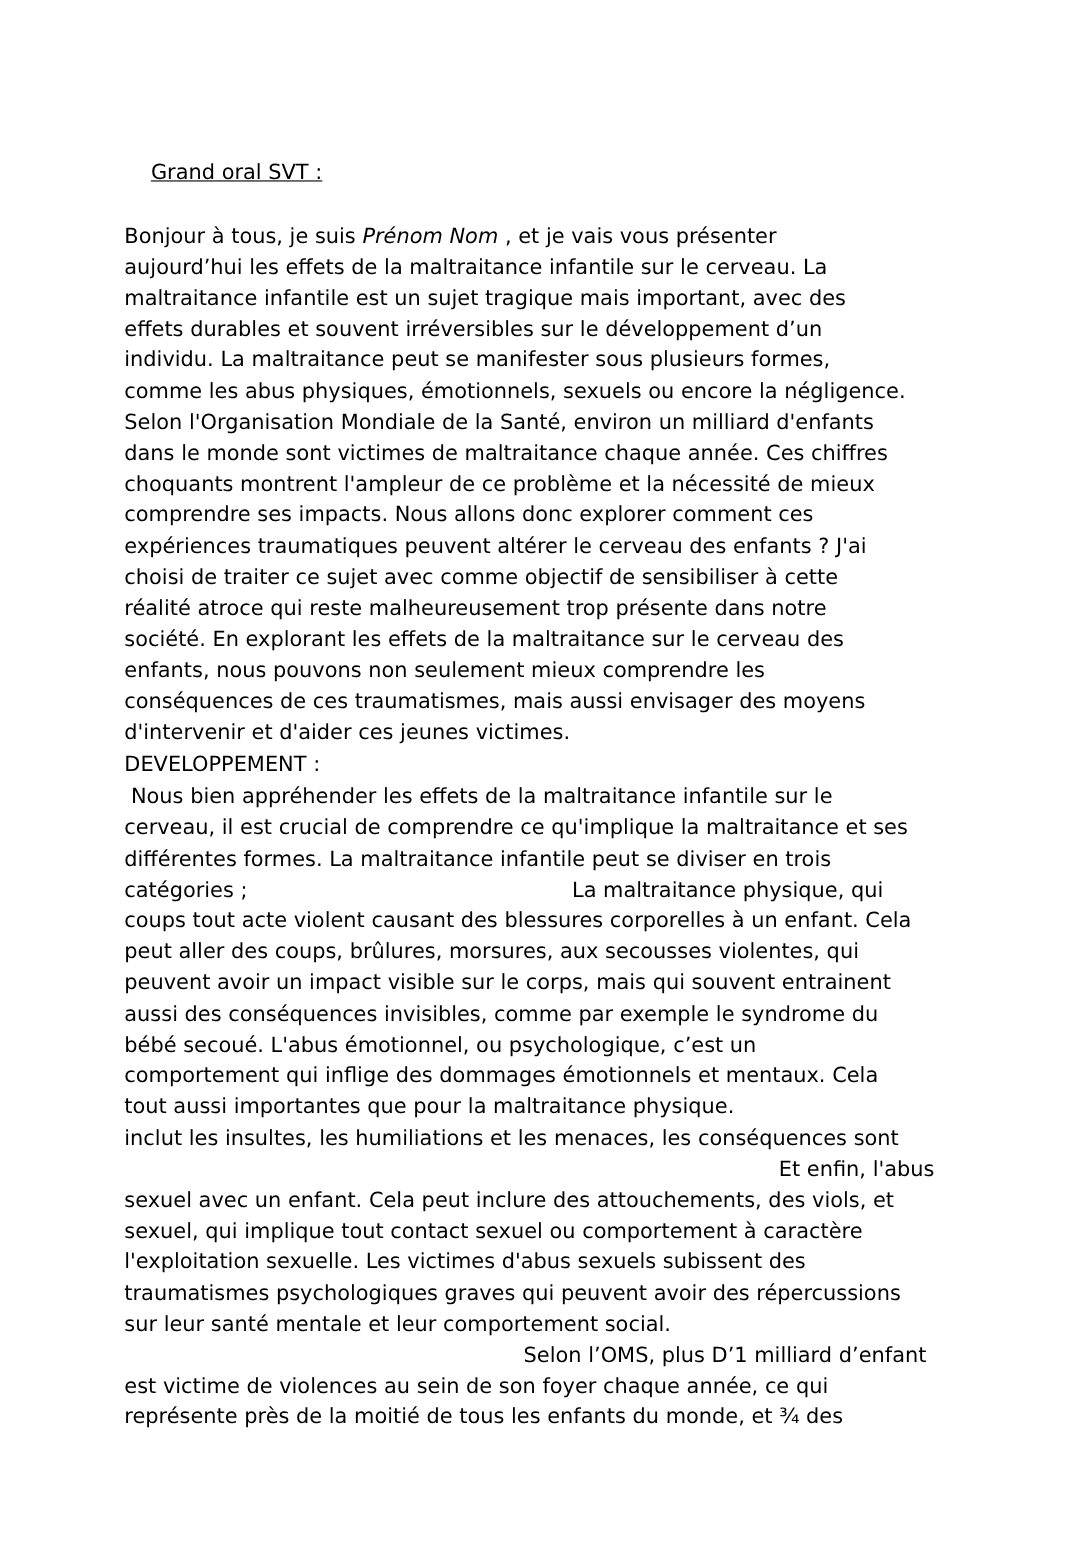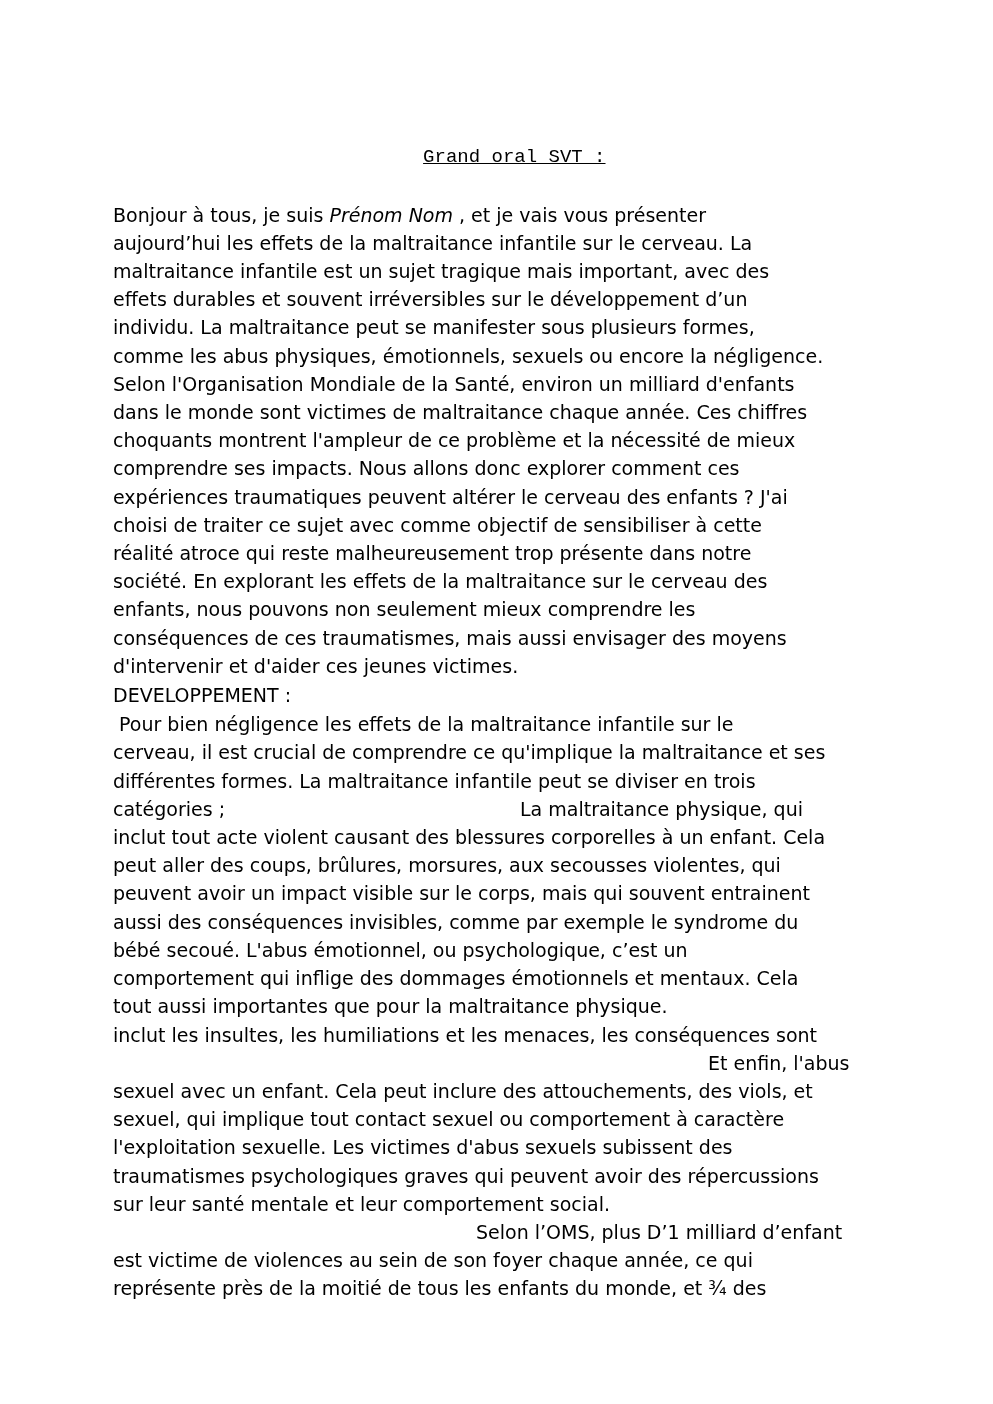--- a/index.html
+++ b/index.html
@@ -16,24 +16,23 @@
     font-size: 19px;
     color: #000000;
   }
   .page {
     position: absolute;
     left: 113px;
     top: 115px;
     width: 757px;
   }
   .doc-title {
-    text-align: center;
+    text-align: left;
     line-height: 28.2px;
     white-space: pre;
-    font-family: Liberation Mono, monospace;
   }
   .doc-title .underlined {
     text-decoration: underline;
   }
   .paragraph {
     margin-top: 1px;
   }
   .line {
     position: relative;
     line-height: 28.2px;
@@ -73,25 +72,25 @@
         <div class="line"><span>réalité atroce qui reste malheureusement trop présente dans notre</span></div>
         <div class="line"><span>société. En explorant les effets de la maltraitance sur le cerveau des</span></div>
         <div class="line"><span>enfants, nous pouvons non seulement mieux comprendre les</span></div>
         <div class="line"><span>conséquences de ces traumatismes, mais aussi envisager des moyens</span></div>
         <div class="line"><span>d'intervenir et d'aider ces jeunes victimes.</span></div>
       </div>
       <div class="paragraph">
         <div class="line"><span>DEVELOPPEMENT :</span></div>
       </div>
       <div class="paragraph">
-        <div class="line"><span> Pour bien négligence les effets de la maltraitance infantile sur le</span></div>
+        <div class="line"><span> Nous bien appréhender les effets de la maltraitance infantile sur le</span></div>
         <div class="line"><span>cerveau, il est crucial de comprendre ce qu'implique la maltraitance et ses</span></div>
         <div class="line"><span>différentes formes. La maltraitance infantile peut se diviser en trois</span></div>
         <div class="line"><span>catégories ;</span><span class="seg-abs" style="left: 407px; text-align: center;">La maltraitance physique, qui</span></div>
-        <div class="line"><span>inclut tout acte violent causant des blessures corporelles à un enfant. Cela</span></div>
+        <div class="line"><span>coups tout acte violent causant des blessures corporelles à un enfant. Cela</span></div>
         <div class="line"><span>peut aller des coups, brûlures, morsures, aux secousses violentes, qui</span></div>
         <div class="line"><span>peuvent avoir un impact visible sur le corps, mais qui souvent entrainent</span></div>
         <div class="line"><span>aussi des conséquences invisibles, comme par exemple le syndrome du</span></div>
         <div class="line"><span>bébé secoué. L'abus émotionnel, ou psychologique, c’est un</span></div>
         <div class="line"><span>comportement qui inflige des dommages émotionnels et mentaux. Cela</span></div>
         <div class="line"><span>tout aussi importantes que pour la maltraitance physique.</span></div>
         <div class="line"><span>inclut les insultes, les humiliations et les menaces, les conséquences sont</span></div>
         <div class="line"><span class="seg-abs" style="left: 595px;">Et enfin, l'abus</span></div>
         <div class="line"><span>sexuel avec un enfant. Cela peut inclure des attouchements, des viols, et</span></div>
         <div class="line"><span>sexuel, qui implique tout contact sexuel ou comportement à caractère</span></div>

